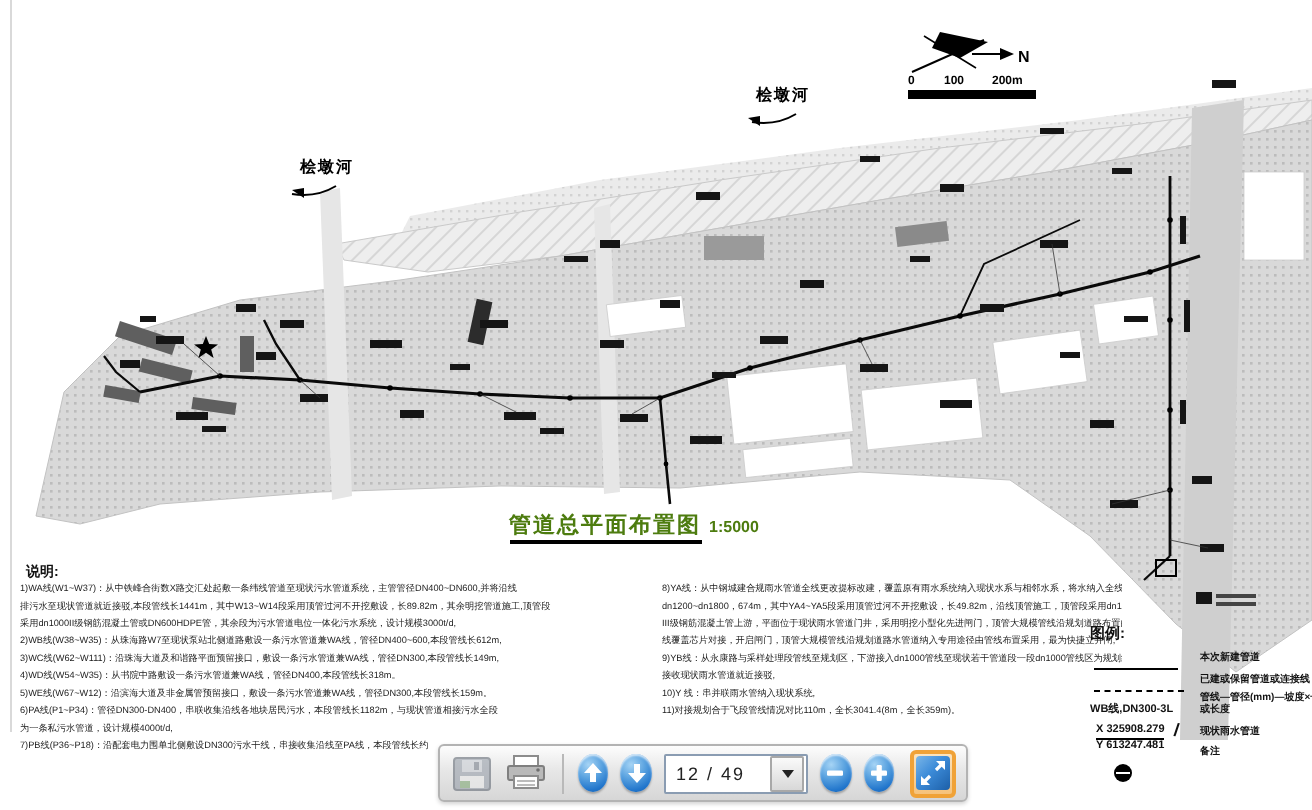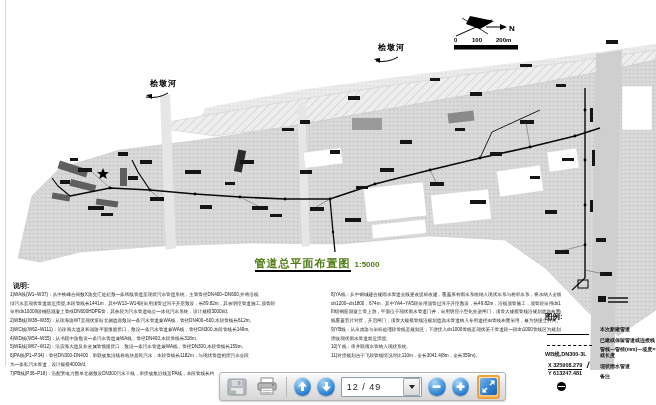--- a/index.html
+++ b/index.html
@@ -38,21 +38,21 @@
   .lg-coords .cx{border-bottom:1px solid #000;padding-bottom:0.5px;}
   .lg-coords .slash{position:absolute;right:-7px;top:-2px;font-size:9px;transform:rotate(8deg);}
   .lg-marker{position:absolute;left:12px;top:70px;width:9px;height:9px;border-radius:50%;background:#000;}
   .lg-marker:before{content:"";position:absolute;left:1px;top:4px;width:7px;height:1px;background:#fff;}
   .lg-right{position:absolute;left:55px;top:14px;width:56px;font-size:5px;font-weight:bold;line-height:6px;}
   .lg-right div{margin-bottom:4.5px;white-space:nowrap;}
   .lg-right .two{line-height:5.6px;}
 
   
   .toolbar{
-    position:absolute;left:219px;top:372px;width:287px;height:29px;
+    position:absolute;left:219px;top:372px;width:265px;height:29px;
     background:linear-gradient(#fdfdfd,#e7e7e7 45%,#d6d6d6);
     border:1px solid #b3b3b3;border-radius:3px;
     display:flex;align-items:center;gap:6px;padding:5px 5px;box-sizing:border-box;
     box-shadow:0 1px 2px rgba(0,0,0,0.18);
   }
   .tb-btn{width:26px;height:23px;border:none;background:transparent;padding:0;display:flex;align-items:center;justify-content:center;}
   .tb-btn.disabled{opacity:0.65;filter:grayscale(35%);}
   .tb-sep{width:1px;height:20px;background:#b9b9b9;margin:0 1px;}
   .round-btn{
     width:19px;height:19px;border-radius:50%;border:none;padding:0;

